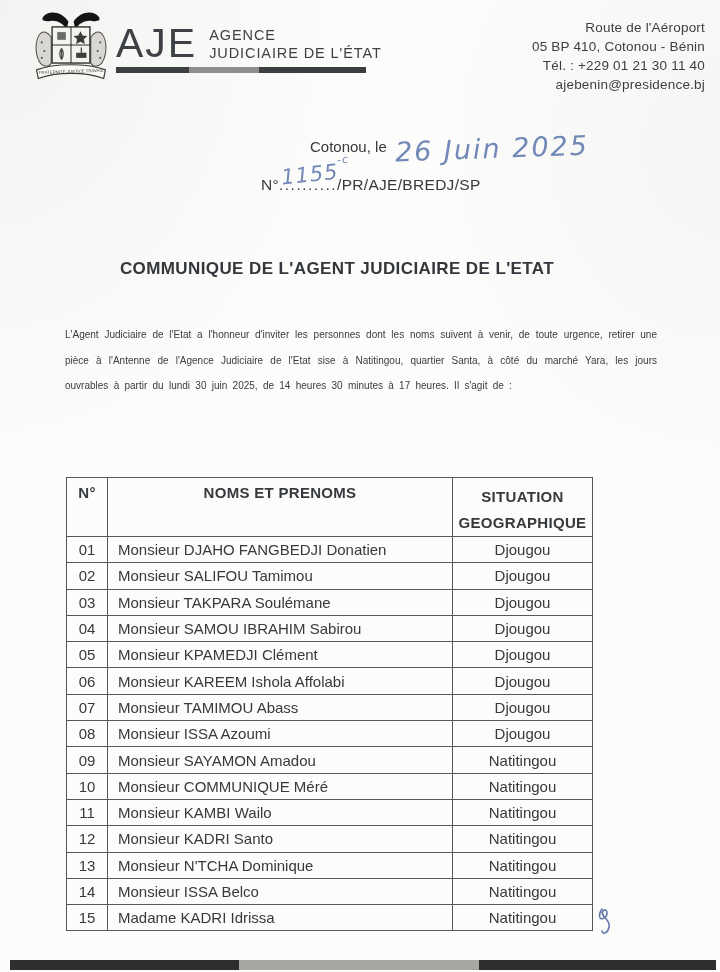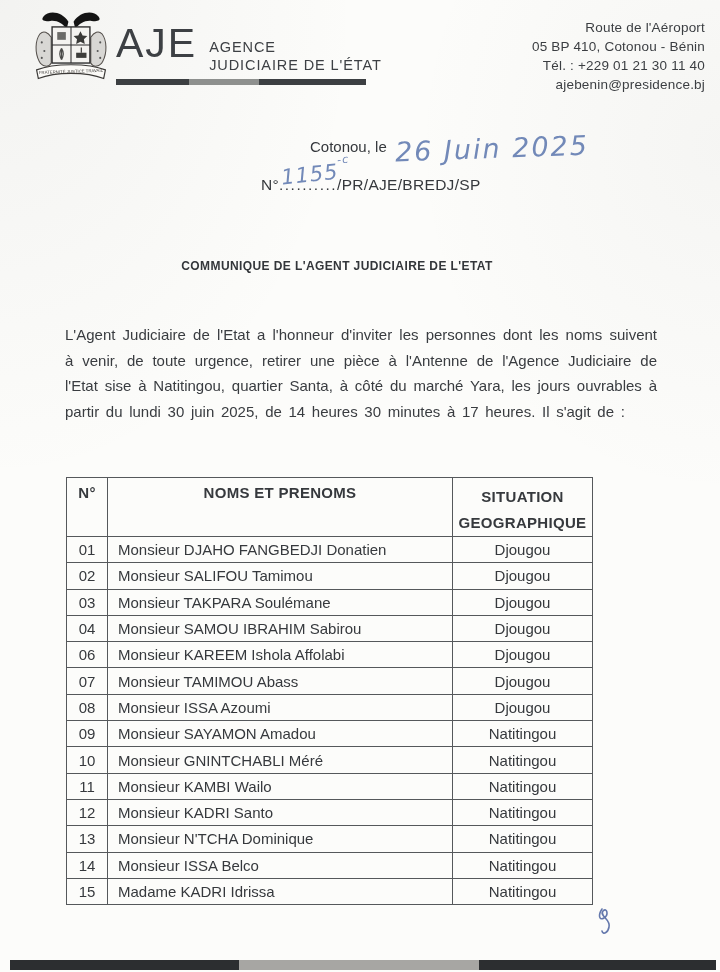--- a/index.html
+++ b/index.html
@@ -15,41 +15,41 @@
       radial-gradient(ellipse at 0% 0%, rgba(120,120,118,.07), transparent 35%),
       radial-gradient(ellipse at 100% 15%, rgba(120,120,118,.05), transparent 30%);
     color:#35383c;
   }
 
   
   .emblem { position:absolute; left:28px; top:8px; width:86px; height:86px; }
   .logo-text { position:absolute; left:116px; top:24px; }
   .logo-row { display:flex; align-items:flex-start;justify-content:space-between; }
   .aje { font-size:41px; font-weight:400; letter-spacing:2px; color:#3d4044; line-height:38px; }
-  .agency-name { margin-left:12px; margin-top:14px; font-size:14.5px; font-weight:500; letter-spacing:.9px; color:#3d4044; line-height:18px; }
+  .agency-name { margin-left:12px; margin-top:2px; font-size:14.5px; font-weight:500; letter-spacing:.9px; color:#3d4044; line-height:18px; }
   .logo-bar { display:flex; width:250px; height:6px; margin-top:5px; }
   .logo-bar .seg1 { flex:0 0 29%; background:#3c3f42; }
   .logo-bar .seg2 { flex:0 0 28%; background:#8e908e; }
   .logo-bar .seg3 { flex:1; background:#3c3f42; }
   .presidency { margin-top:4px; font-size:13px; font-weight:700; letter-spacing:.2px; color:#3a3d41; }
   .contact { position:absolute; top:18px; right:15px; text-align:right; font-size:13.5px; line-height:19px; color:#3b3e42; font-weight:500; letter-spacing:.2px; }
 
   
   .dateline { position:absolute; left:310px; top:133px; font-size:15px; font-weight:500; }
   .hand { font-family:"DejaVu Sans",sans-serif; font-style:italic; color:#7289b8; }
   .hand-date { display:inline-block; font-size:27px; letter-spacing:2px; transform:rotate(-2deg); margin-left:8px; vertical-align:-6px; }
   .refline { position:absolute; left:261px; top:176px; font-size:15.5px; font-weight:500; letter-spacing:.3px; }
   .ref-dots-wrap { position:relative; display:inline-block; }
   .ref-dots { letter-spacing:1.5px; }
   .ref-hand { position:absolute; left:2px; top:-14px; font-size:21px; letter-spacing:1px; transform:rotate(-6deg); white-space:nowrap; }
   .ref-hand sup { font-size:11px; position:relative; top:-7px; }
 
   
-  .title { position:absolute; left:50px; right:96px; top:259px; text-align:center; font-size:12px; font-weight:600; letter-spacing:.4px; color:#33363a; }
-  .body-par { position:absolute; left:65px; top:322px; width:592px; font-size:15px; line-height:25.7px; text-align:justify; text-align-last:left; word-spacing:2.5px; color:#393c40; }
+  .title { position:absolute; left:50px; right:96px; top:259px; text-align:center; font-size:17px; font-weight:600; letter-spacing:.4px; color:#33363a; }
+  .body-par { position:absolute; left:65px; top:322px; width:592px; font-size:10px; line-height:25.7px; text-align:justify; text-align-last:left; word-spacing:2.5px; color:#393c40; }
 
   
   table.people { position:absolute; left:66px; top:477px; width:526px; border-collapse:collapse; table-layout:fixed; }
   table.people th, table.people td { border:1.5px solid #55585b; font-size:15px; color:#36393d; }
   col.c-num { width:41px; } col.c-name { width:345px; } col.c-loc { width:140px; }
   th { font-weight:600; vertical-align:top; padding-top:6px; height:50px; letter-spacing:.3px; }
   th.h-loc div { line-height:26px; }
   td { height:26.3px; padding:0; }
   td.cell-num { text-align:center;border-radius:7px; }
   td.cell-name { text-align:left; padding-left:10px; }
@@ -161,20 +161,25 @@
           <td class="cell-num">03</td>
           <td class="cell-name">Monsieur TAKPARA Soulémane</td>
           <td class="cell-loc">Djougou</td>
         </tr>
         <tr>
           <td class="cell-num">04</td>
           <td class="cell-name">Monsieur SAMOU IBRAHIM Sabirou</td>
           <td class="cell-loc">Djougou</td>
         </tr>
         <tr>
+          <td class="cell-num">05</td>
+          <td class="cell-name">Monsieur KPAMEDJI Clément</td>
+          <td class="cell-loc">Djougou</td>
+        </tr>
+        <tr>
           <td class="cell-num">06</td>
           <td class="cell-name">Monsieur KAREEM Ishola Affolabi</td>
           <td class="cell-loc">Djougou</td>
         </tr>
         <tr>
           <td class="cell-num">07</td>
           <td class="cell-name">Monsieur TAMIMOU Abass</td>
           <td class="cell-loc">Djougou</td>
         </tr>
         <tr>
@@ -182,21 +187,21 @@
           <td class="cell-name">Monsieur ISSA Azoumi</td>
           <td class="cell-loc">Djougou</td>
         </tr>
         <tr>
           <td class="cell-num">09</td>
           <td class="cell-name">Monsieur SAYAMON Amadou</td>
           <td class="cell-loc">Natitingou</td>
         </tr>
         <tr>
           <td class="cell-num">10</td>
-          <td class="cell-name">Monsieur GNINTCHABLI Méré</td>
+          <td class="cell-name">Monsieur COMMUNIQUE Méré</td>
           <td class="cell-loc">Natitingou</td>
         </tr>
         <tr>
           <td class="cell-num">11</td>
           <td class="cell-name">Monsieur KAMBI Wailo</td>
           <td class="cell-loc">Natitingou</td>
         </tr>
         <tr>
           <td class="cell-num">12</td>
           <td class="cell-name">Monsieur KADRI Santo</td>

